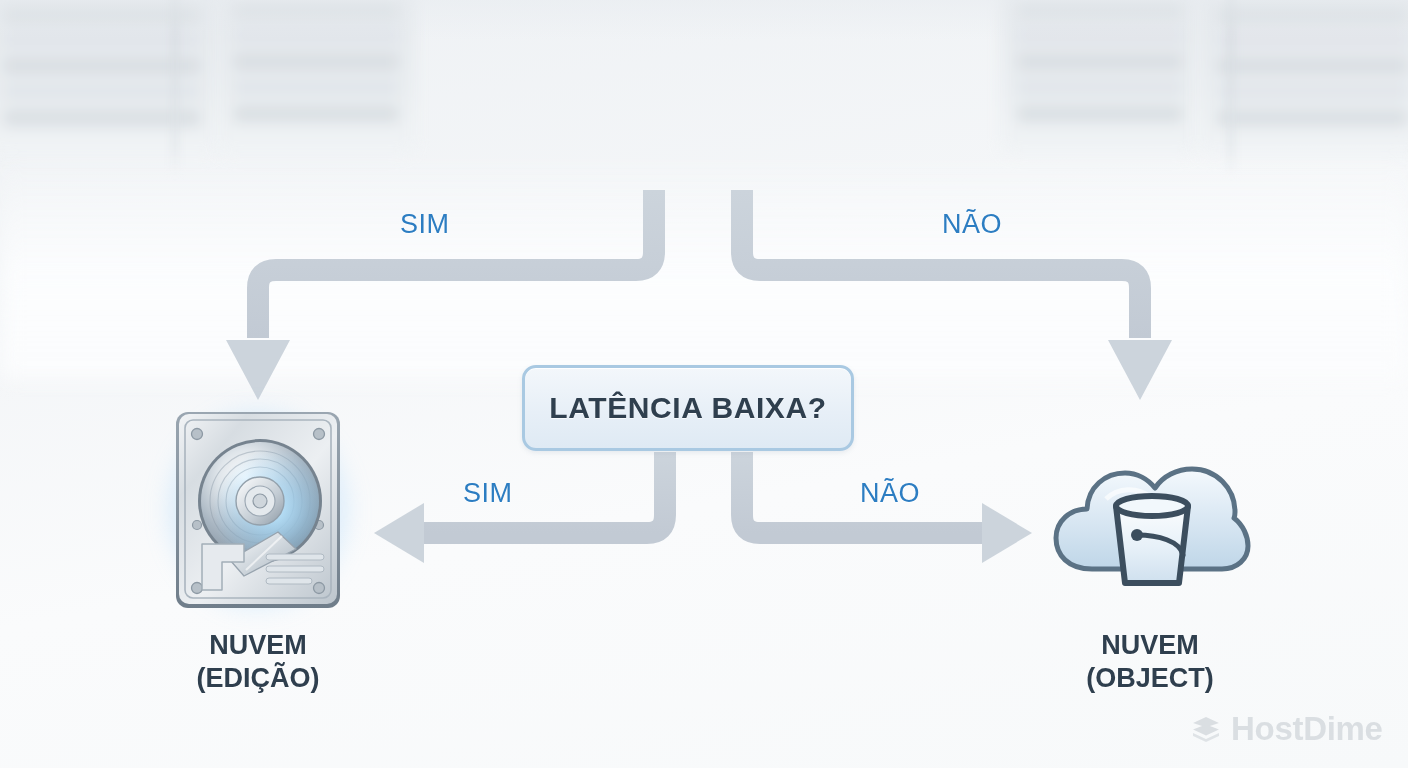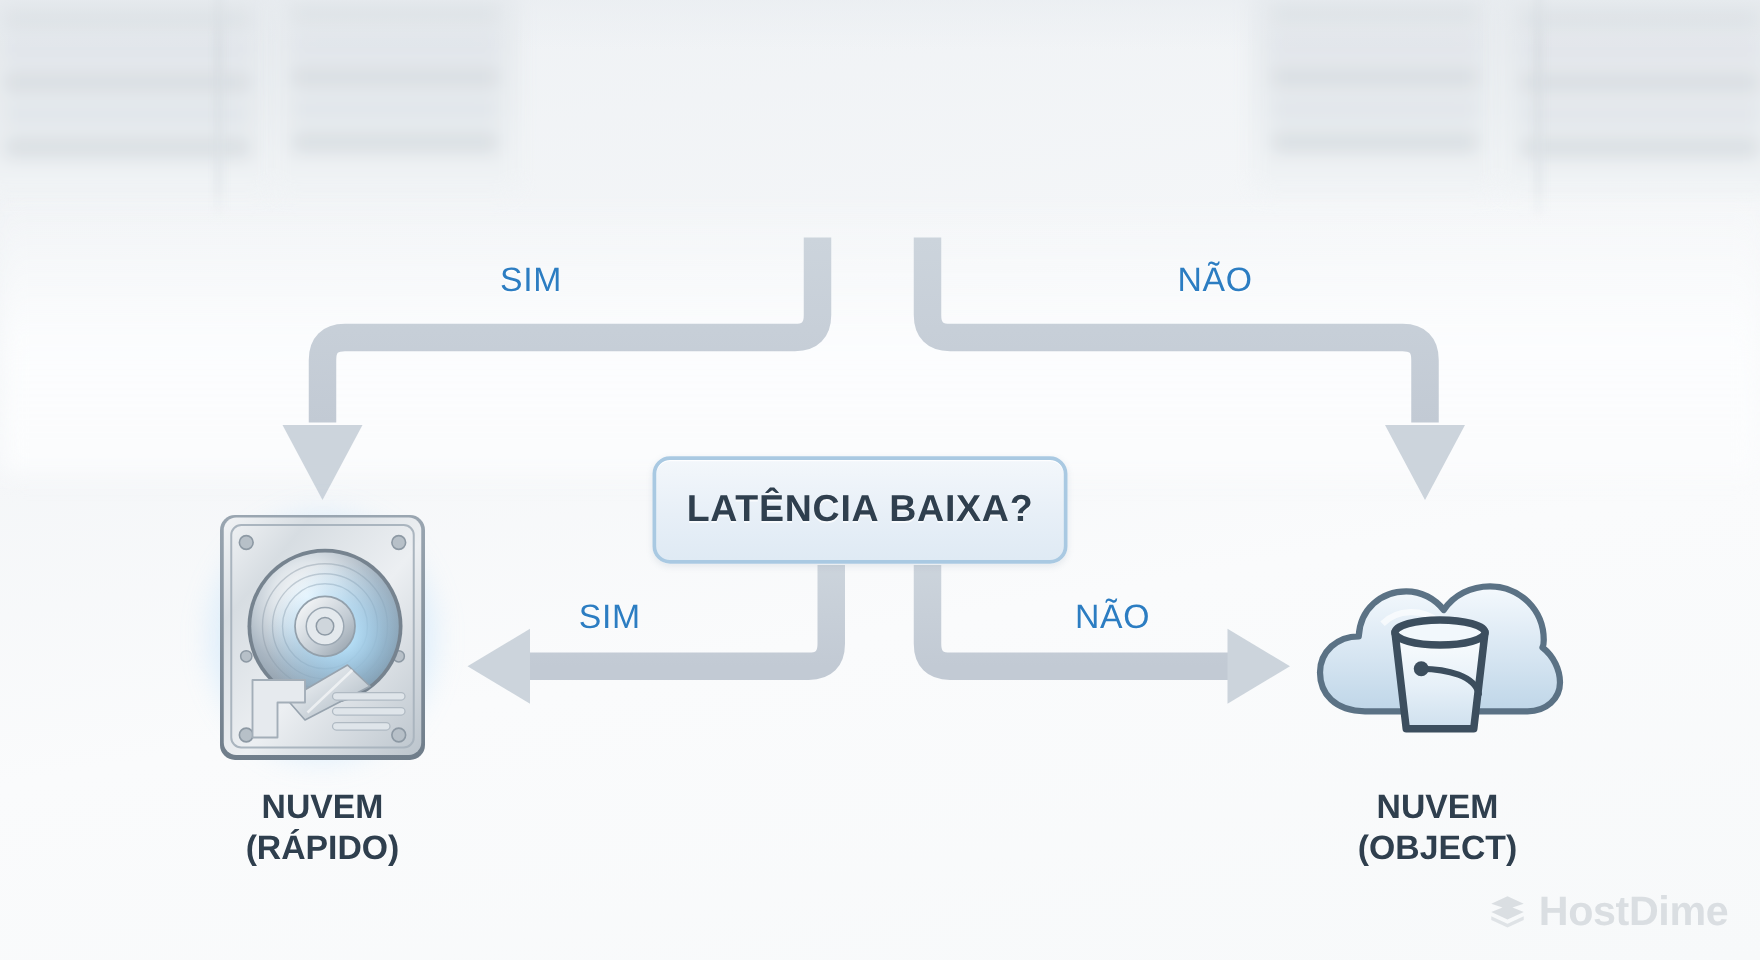--- a/index.html
+++ b/index.html
@@ -283,21 +283,21 @@
       <g>
         <rect x="106" y="150" width="58" height="6" rx="3" fill="#dfe5ea" stroke="#b0bac3" stroke-width="1"></rect>
         <rect x="106" y="162" width="58" height="6" rx="3" fill="#dfe5ea" stroke="#b0bac3" stroke-width="1"></rect>
         <rect x="106" y="174" width="46" height="6" rx="3" fill="#dfe5ea" stroke="#b0bac3" stroke-width="1"></rect>
       </g>
     </svg>
   </div>
 
   <div class="outcome-label" style="left:140px; top:629px; width:236px;">
     <div>NUVEM</div>
-    <div>(RÁPIDO)</div>
+    <div>(EDIÇÃO)</div>
   </div>
 
   <div class="icon-wrap" style="left:1046px; top:443px; width:210px; height:156px;">
     <svg width="210" height="156" viewBox="0 0 210 156">
       <defs>
         <linearGradient id="cloudG" x1="0" y1="0" x2="0" y2="1">
           <stop offset="0%" stop-color="#f4f9fd"></stop>
           <stop offset="45%" stop-color="#dce9f4"></stop>
           <stop offset="100%" stop-color="#bfd6e8"></stop>
         </linearGradient>

